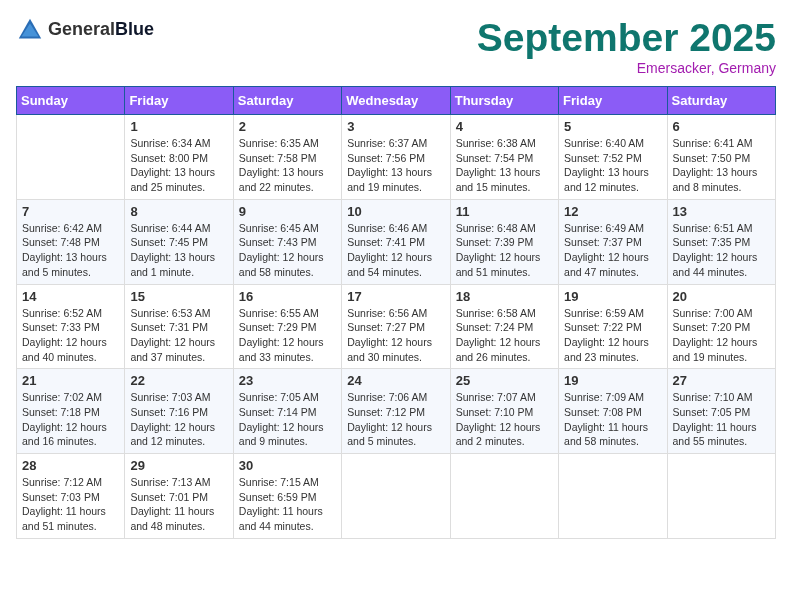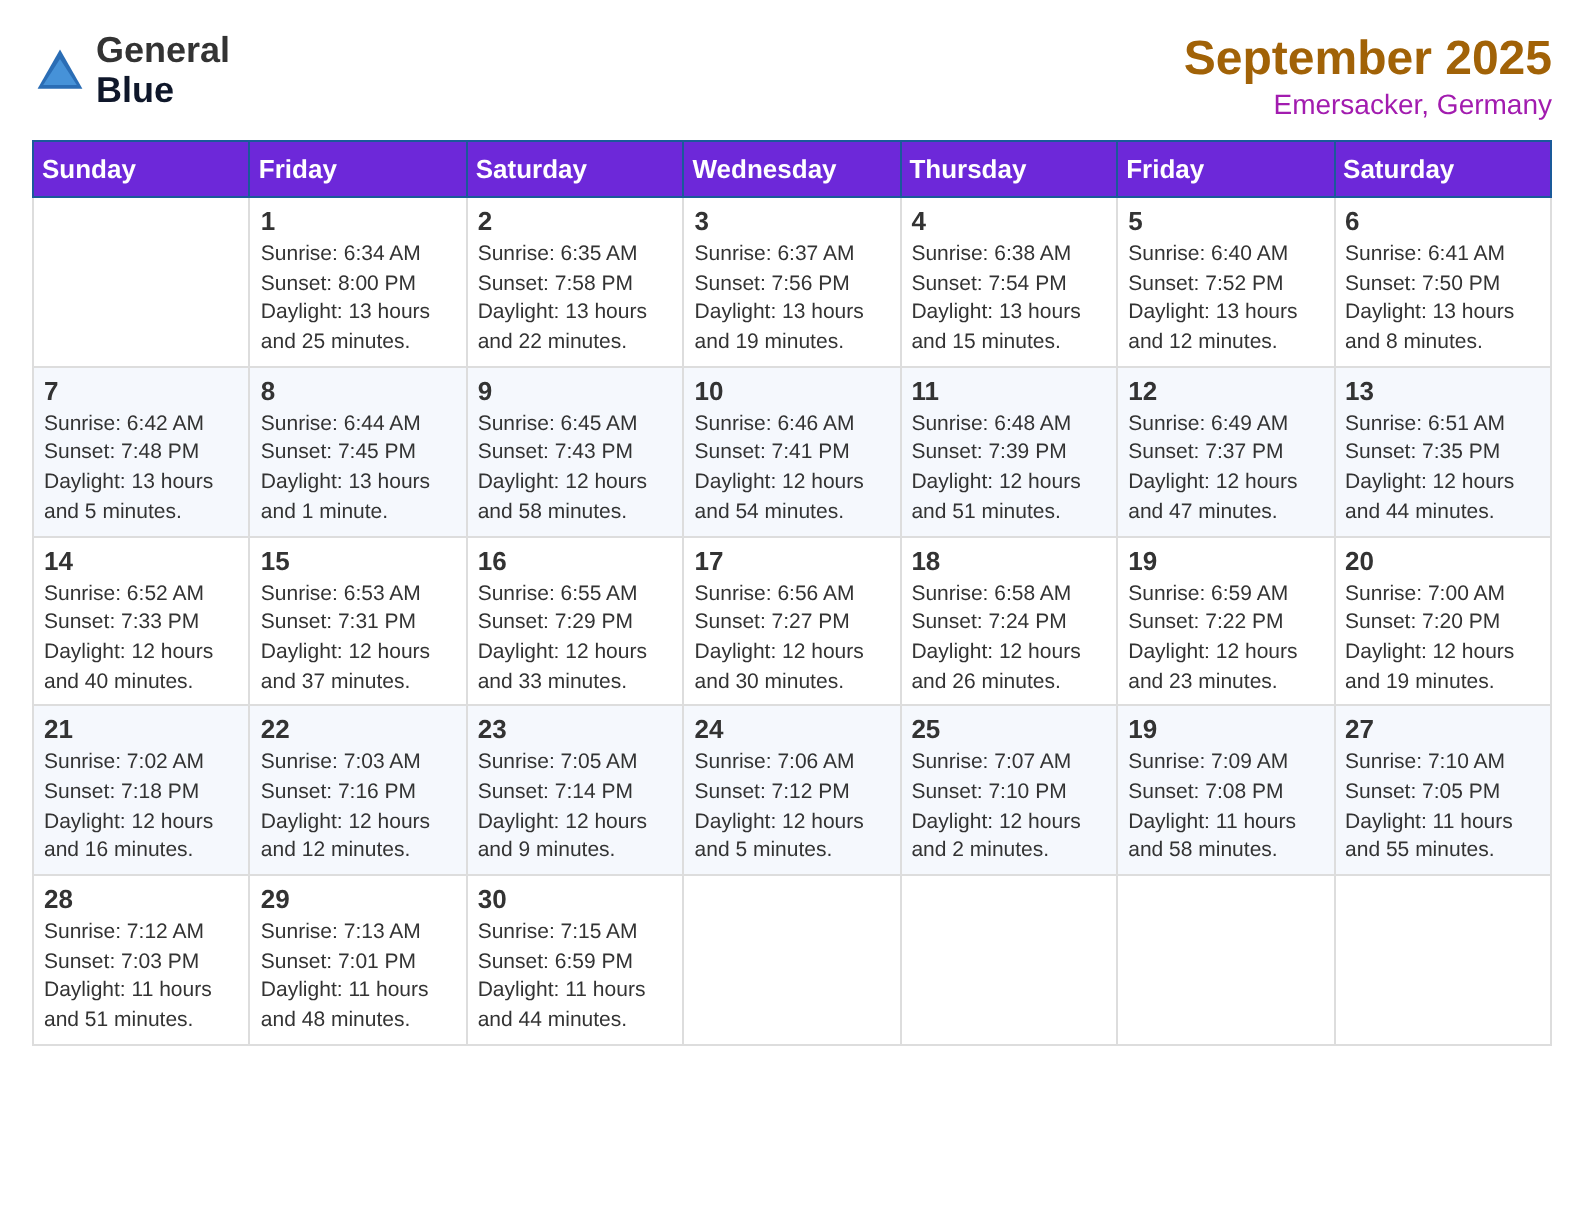--- a/index.html
+++ b/index.html
@@ -16,44 +16,44 @@
       align-items: flex-start;
       margin-bottom: 10px;
     }
     .logo {
       display: flex;
       align-items: center;
       gap: 4px;
     }
     .logo-text {
       display: flex;
-      flex-direction: column;
+      flex-direction: row;
       line-height: 1.1;
     }
     .logo-general {
       font-size: 18px;
       font-weight: bold;
       color: #333;
     }
     .logo-blue {
       font-size: 18px;
       font-weight: bold;
       color: #0f172a;
     }
     .logo-icon {
       width: 28px;
       height: 28px;
     }
     .title-block {
       text-align: right;
     }
     .month-title {
-      font-size: 24px;
-      font-weight: bold;
-      color: #a16207;
+      font-size: 39px;
+      font-weight: bold;
+      color: #0f766e;
     }
     .location {
       font-size: 14px;
       color: #a21caf;
       text-align: right;
     }
     .calendar {
       width: 100%;
       border-collapse: collapse;
       border: 1px solid #ccc;
@@ -88,21 +88,21 @@
     .empty-cell {
       background: #f9f9f9;
     }
     tr:nth-child(even) td {
       background-color: #f5f8fd;
     }
     tr:nth-child(odd) td {
       background-color: #ffffff;
     }
     .calendar thead tr th {
-      background-color: #6d28d9;
+      background-color: #8b5cf6;
     }
   </style>
 </head>
 <body>
 
 <div class="header">
   <div class="logo">
     <svg class="logo-icon" viewBox="0 0 30 30">
       <polygon points="15,3 27,24 3,24" fill="#2a6db5"></polygon>
       <polygon points="15,8 24,22 6,22" fill="#5aabf0" opacity="0.6"></polygon>

